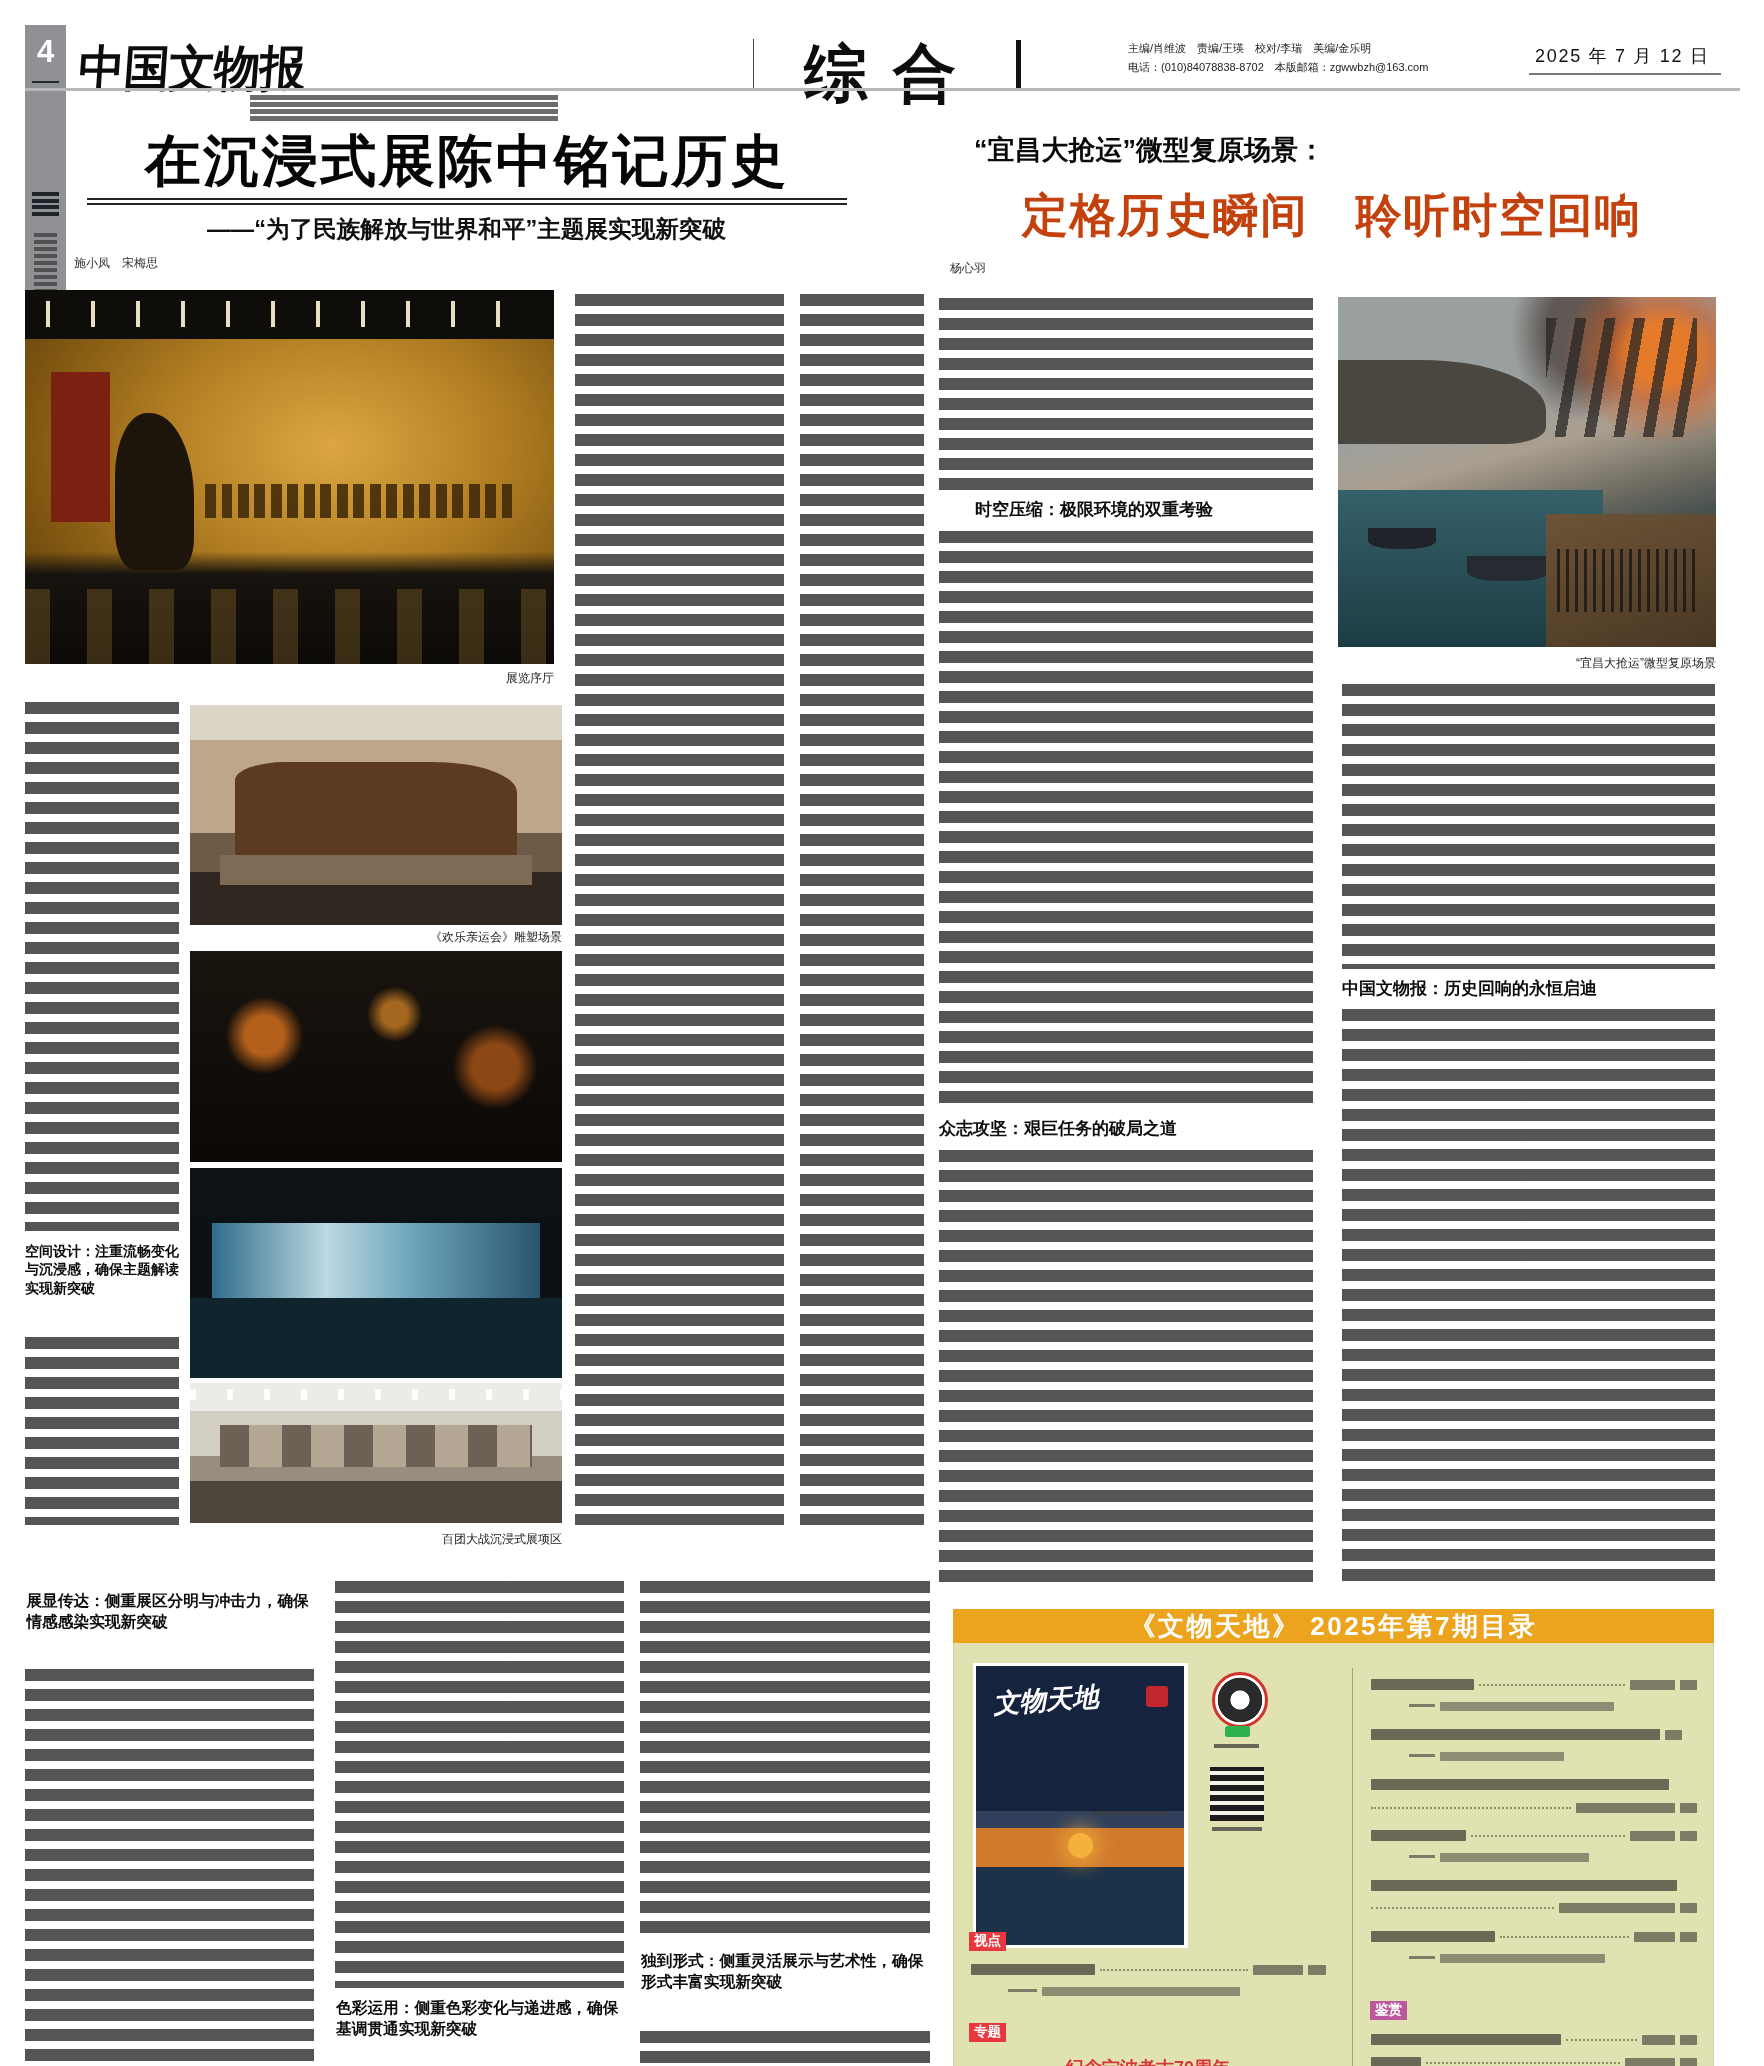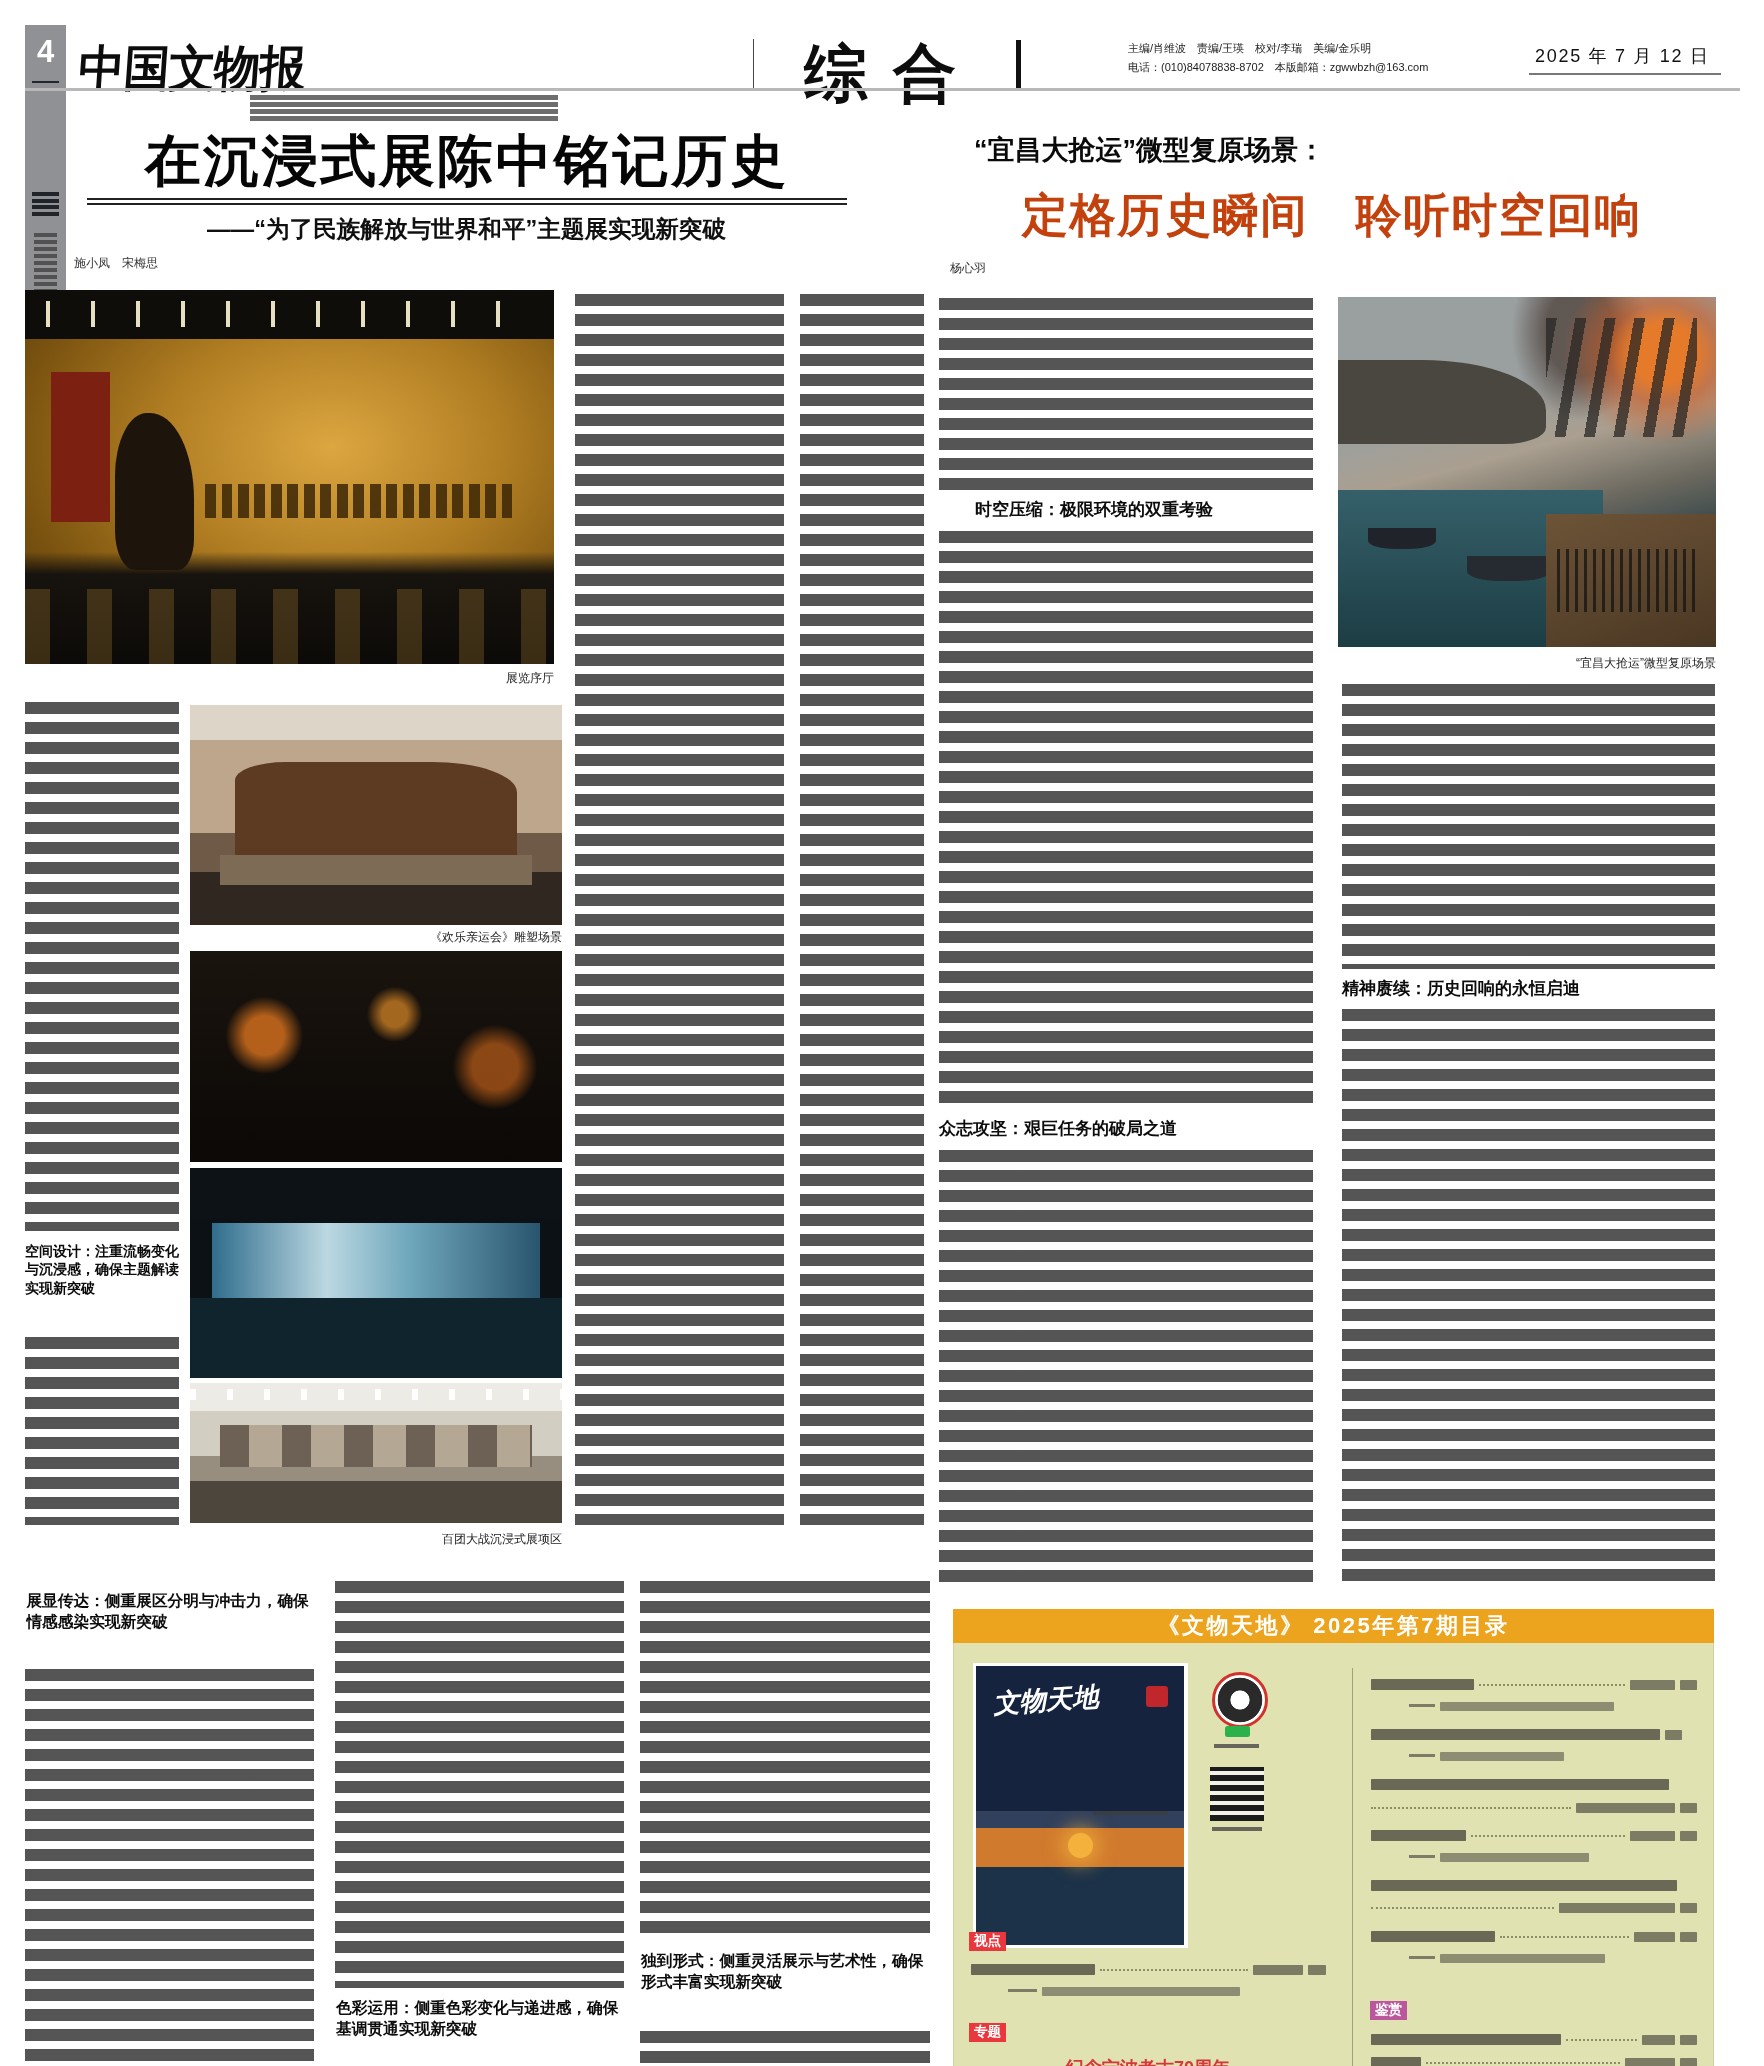--- a/index.html
+++ b/index.html
@@ -24,21 +24,21 @@
   .r-kicker{font-size:27px;font-weight:800;color:#0a0a0a;white-space:nowrap;margin-left:28px;}
   .r-title{font-size:46px;font-weight:900;letter-spacing:1.7px;text-align:center;color:#c2410c;white-space:nowrap;}
   .subhead{font-weight:800;color:#0c0c0c;line-height:1.32;}
   .caption{font-size:12px;color:#1c1c1c;}
   
   .gk{background-image:repeating-linear-gradient(to bottom,rgba(42,42,42,.8) 0px,rgba(42,42,42,.8) 12.4px,rgba(255,255,255,0) 12.4px,rgba(255,255,255,0) 20px);filter:blur(0.5px);}
   .gk-s{background-image:repeating-linear-gradient(to bottom,rgba(60,60,60,.75) 0px,rgba(60,60,60,.75) 4.5px,rgba(255,255,255,0) 4.5px,rgba(255,255,255,0) 7px);filter:blur(0.3px);}
   
   .photo{overflow:hidden;}
   
-  .toc-bar{display:flex;align-items:center;justify-content:center;color:#fff;font-size:22px;font-weight:800;letter-spacing:2.5px;}
+  .toc-bar{display:flex;align-items:center;justify-content:center;color:#fff;font-size:26px;font-weight:800;letter-spacing:2.5px;}
   .toc-body{}
   .chip{color:#fff;font-weight:700;font-size:13.6px;padding:2.1px 5px;display:inline-block;line-height:1.1;}
   .toc-red-title{font-weight:700;font-size:18px;text-align:center;}
   .trow{display:flex;align-items:flex-end;gap:5px;}
   .tt{height:10.7px;background:#3a3a30;opacity:.72;border-radius:0.8px;}
   .dots{flex:1;border-bottom:2.1px dotted #8c8e66;margin-bottom:3.7px;}
   .ta{height:10px;background:#47473c;opacity:.66;border-radius:0.8px;}
   .tp{height:10px;width:17.4px;background:#47473c;opacity:.66;border-radius:0.8px;}
   .dash{height:2.9px;background:#5a5a4e;opacity:.75;margin-bottom:3.7px;}
   .tsub{height:9px;background:#55554a;opacity:.6;border-radius:0.8px;}
@@ -161,21 +161,21 @@
     <div class="abs" style="left:0;top:55%;width:70%;height:45%;background:linear-gradient(#35606a,#1d3d44);"></div>
     <div class="abs" style="left:8%;top:66%;width:18%;height:6%;background:#20242a;border-radius:0 0 40% 40%;"></div>
     <div class="abs" style="left:34%;top:74%;width:22%;height:7%;background:#262b31;border-radius:0 0 40% 40%;"></div>
     <div class="abs" style="left:55%;top:62%;width:45%;height:38%;background:linear-gradient(160deg,#6d5438,#4a3723);"></div>
     <div class="abs" style="left:58%;top:72%;width:38%;height:18%;
          background:repeating-linear-gradient(90deg,rgba(25,22,18,.8) 0 3.3px,rgba(0,0,0,0) 3.3px 9px);"></div>
   </div>
   <div class="abs caption" style="left:1338px;top:655px;width:378px;text-align:right;">“宜昌大抢运”微型复原场景</div>
 
   <div class="abs gk" style="left:1342px;top:684px;width:373px;height:285px;"></div>
-  <div class="abs subhead" style="left:1342px;top:978px;width:373px;font-size:17px;">精神赓续：历史回响的永恒启迪</div>
+  <div class="abs subhead" style="left:1342px;top:978px;width:373px;font-size:17px;">中国文物报：历史回响的永恒启迪</div>
   <div class="abs gk" style="left:1342px;top:1009px;width:373px;height:574px;"></div>
 
   <div class="abs toc-bar" style="left:953px;top:1609px;width:761px;height:34px;background:#eca31d;">
     <span>《文物天地》 2025年第7期目录</span>
   </div>
   <div class="abs toc-body" style="left:953px;top:1643px;width:761px;height:753px;background:#e1e2b2;border:1.7px solid #cfd1a0;border-top:none;box-sizing:border-box;">
 
     <div class="abs" style="left:18.6px;top:20px;width:215px;height:285px;background:#fff;padding:3.3px;box-sizing:border-box;">
       <div style="position:relative;width:100%;height:100%;background:linear-gradient(#16233f 0 52%,#31405c 52% 58%,#d07a2e 58% 72%,#1c3248 72%);overflow:hidden;">
         <div style="position:absolute;left:8%;top:6%;color:#fff;font-size:26.4px;font-weight:700;font-family:'DejaVu Serif','Liberation Serif',serif;font-style:italic;transform:rotate(-4deg);white-space:nowrap;">文物天地</div>

